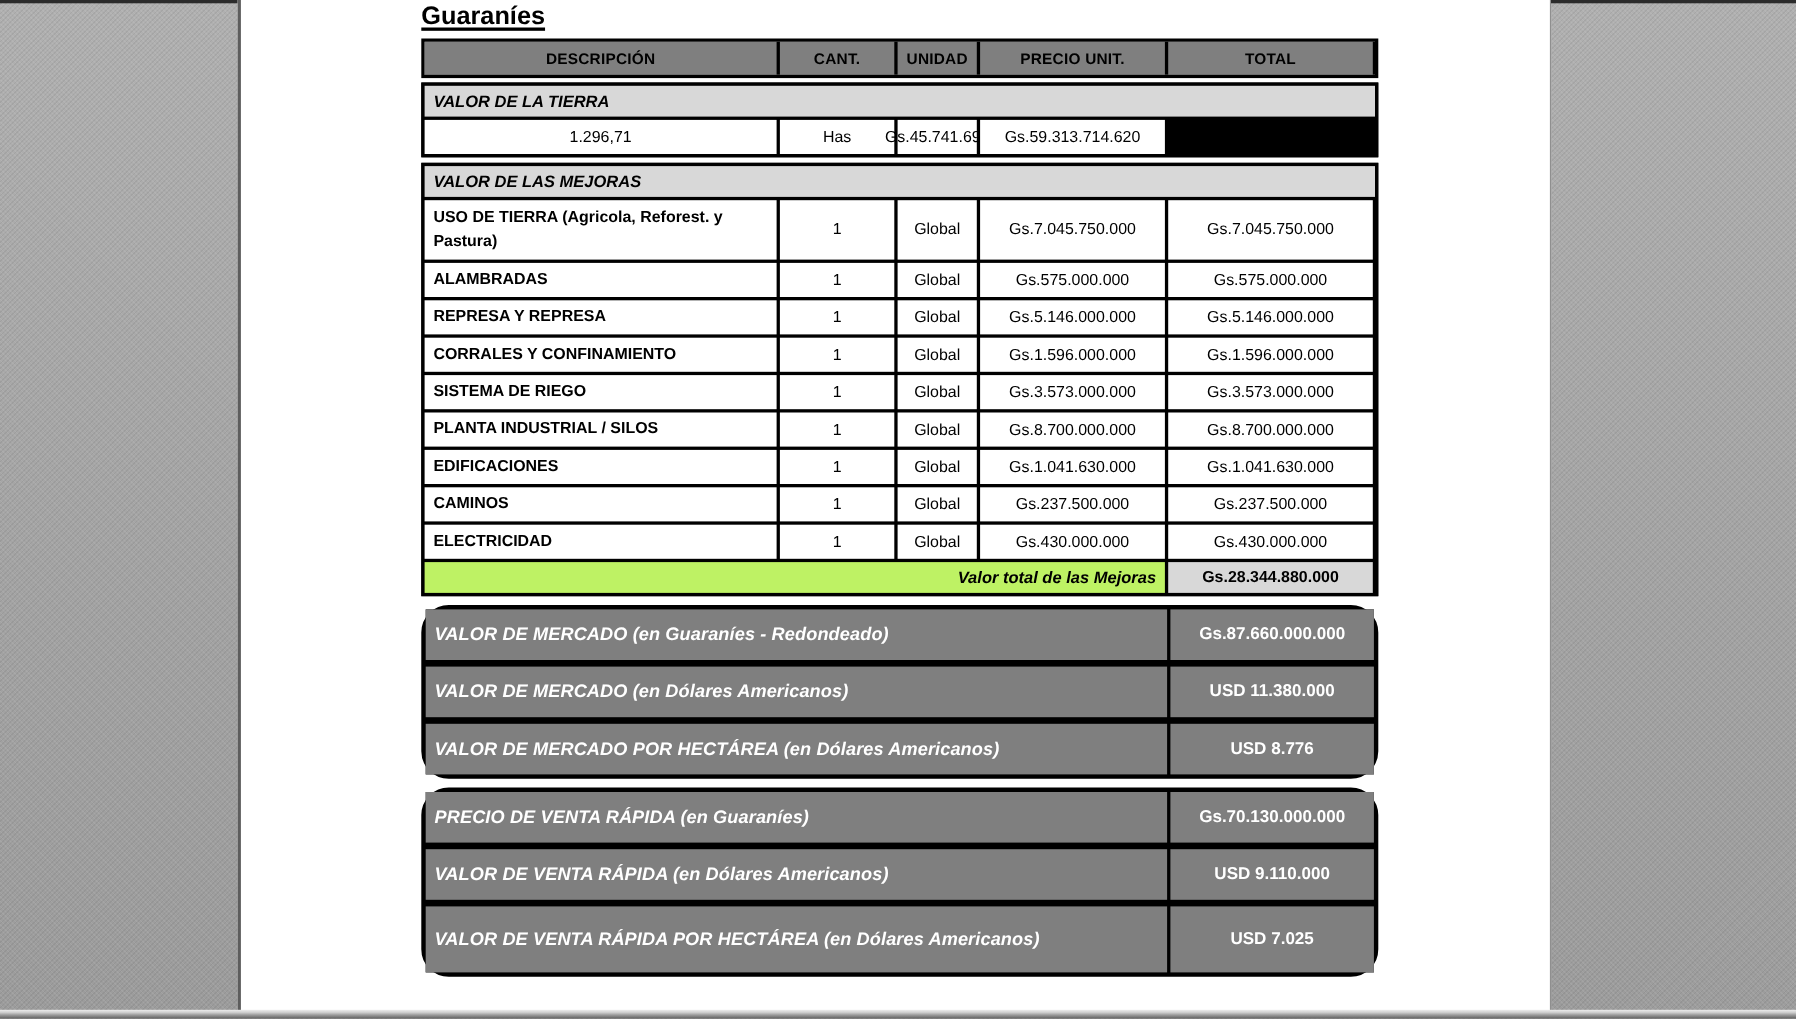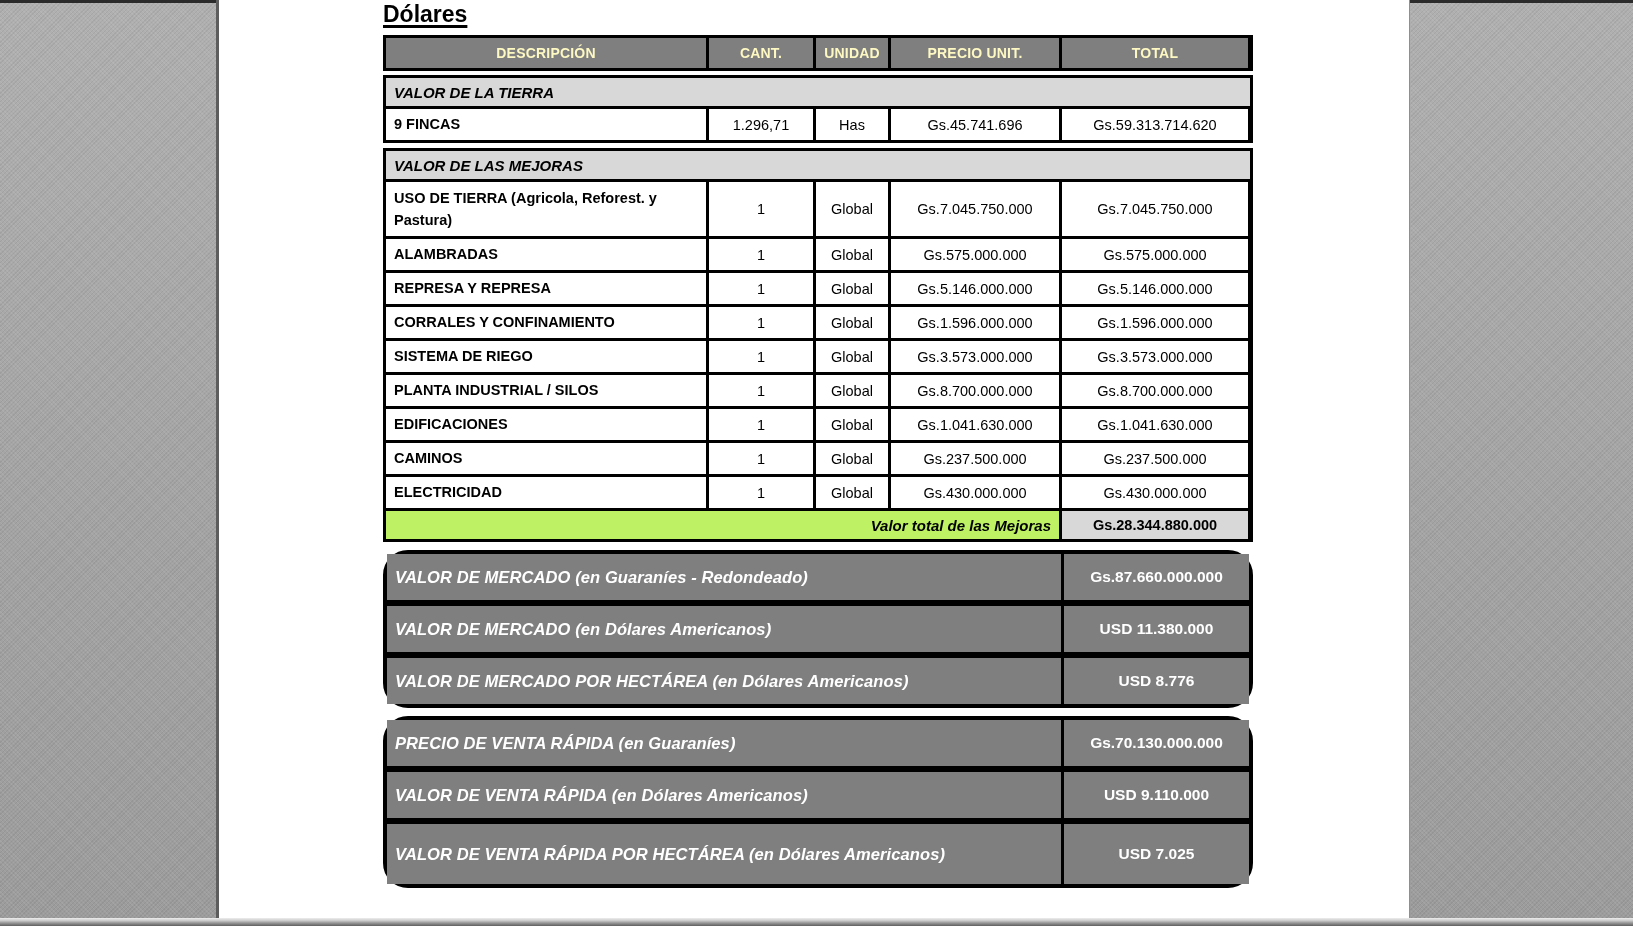--- a/index.html
+++ b/index.html
@@ -41,21 +41,21 @@
   .blk.summary{border-width:4px;gap:6px;border-radius:25px;}
   .row{display:grid;column-gap:3px;background:#000;}
   .cols5{grid-template-columns:320px 104px 72px 168px 186px;}
   .cols1{grid-template-columns:1fr;}
   .cols2{grid-template-columns:673px 186px;}
   .blk.summary .row{column-gap:3px;grid-template-columns:674px 1fr;}
   .cell{display:flex;align-items:center;box-sizing:border-box;background:#fff;color:#000;}
   .r28{height:28px}.r30{height:28px}.r31{height:31px}.r54{height:54px}
   .r46{height:46px}.r60{height:60px}.r36{height:30px}
   .hdr-cell{
-    background:#7f7f7f;color:#fef9c3;font-weight:bold;font-size:14px;
+    background:#7f7f7f;color:#000000;font-weight:bold;font-size:14px;
     justify-content:center;letter-spacing:.2px;
   }
   .section-cell{
     background:#d8d8d8;font-weight:bold;font-style:italic;font-size:15px;
     padding-left:8px;justify-content:flex-start;
   }
   .desc{font-weight:bold;font-size:14.5px;padding:3px 10px 3px 8px;justify-content:flex-start;line-height:1.55;}
   .num{font-size:14.5px;justify-content:center;}
   .tot-label{
     background:#bef264;font-weight:bold;font-style:italic;font-size:15px;
@@ -69,40 +69,39 @@
   .sum-value{background:#7f7f7f;color:#fff;font-weight:bold;font-size:15.5px;justify-content:center;}
   .mb4{margin-bottom:4px}.mb5{margin-bottom:5px}.mb8{margin-bottom:8px}
 </style>
 </head>
 <body>
 
 <div class="stage">
   <div class="top-strip"></div>
 
   <div class="page">
-    <h1 class="title">Dólares</h1>
+    <h1 class="title">Guaraníes</h1>
 
     <div class="tbl">
 
       <div class="blk mb4">
         <div class="row cols5 r36">
           <div class="cell hdr-cell">DESCRIPCIÓN</div>
           <div class="cell hdr-cell">CANT.</div>
           <div class="cell hdr-cell">UNIDAD</div>
           <div class="cell hdr-cell">PRECIO UNIT.</div>
           <div class="cell hdr-cell">TOTAL</div>
         </div>
       </div>
 
       <div class="blk mb5">
         <div class="row cols1 r28">
           <div class="cell section-cell">VALOR DE LA TIERRA</div>
         </div>
         <div class="row cols5 r31">
-          <div class="cell desc">9 FINCAS</div>
           <div class="cell num">1.296,71</div>
           <div class="cell num">Has</div>
           <div class="cell num">Gs.45.741.696</div>
           <div class="cell num">Gs.59.313.714.620</div>
         </div>
       </div>
 
       <div class="blk mb8">
         <div class="row cols1 r30">
           <div class="cell section-cell">VALOR DE LAS MEJORAS</div>

